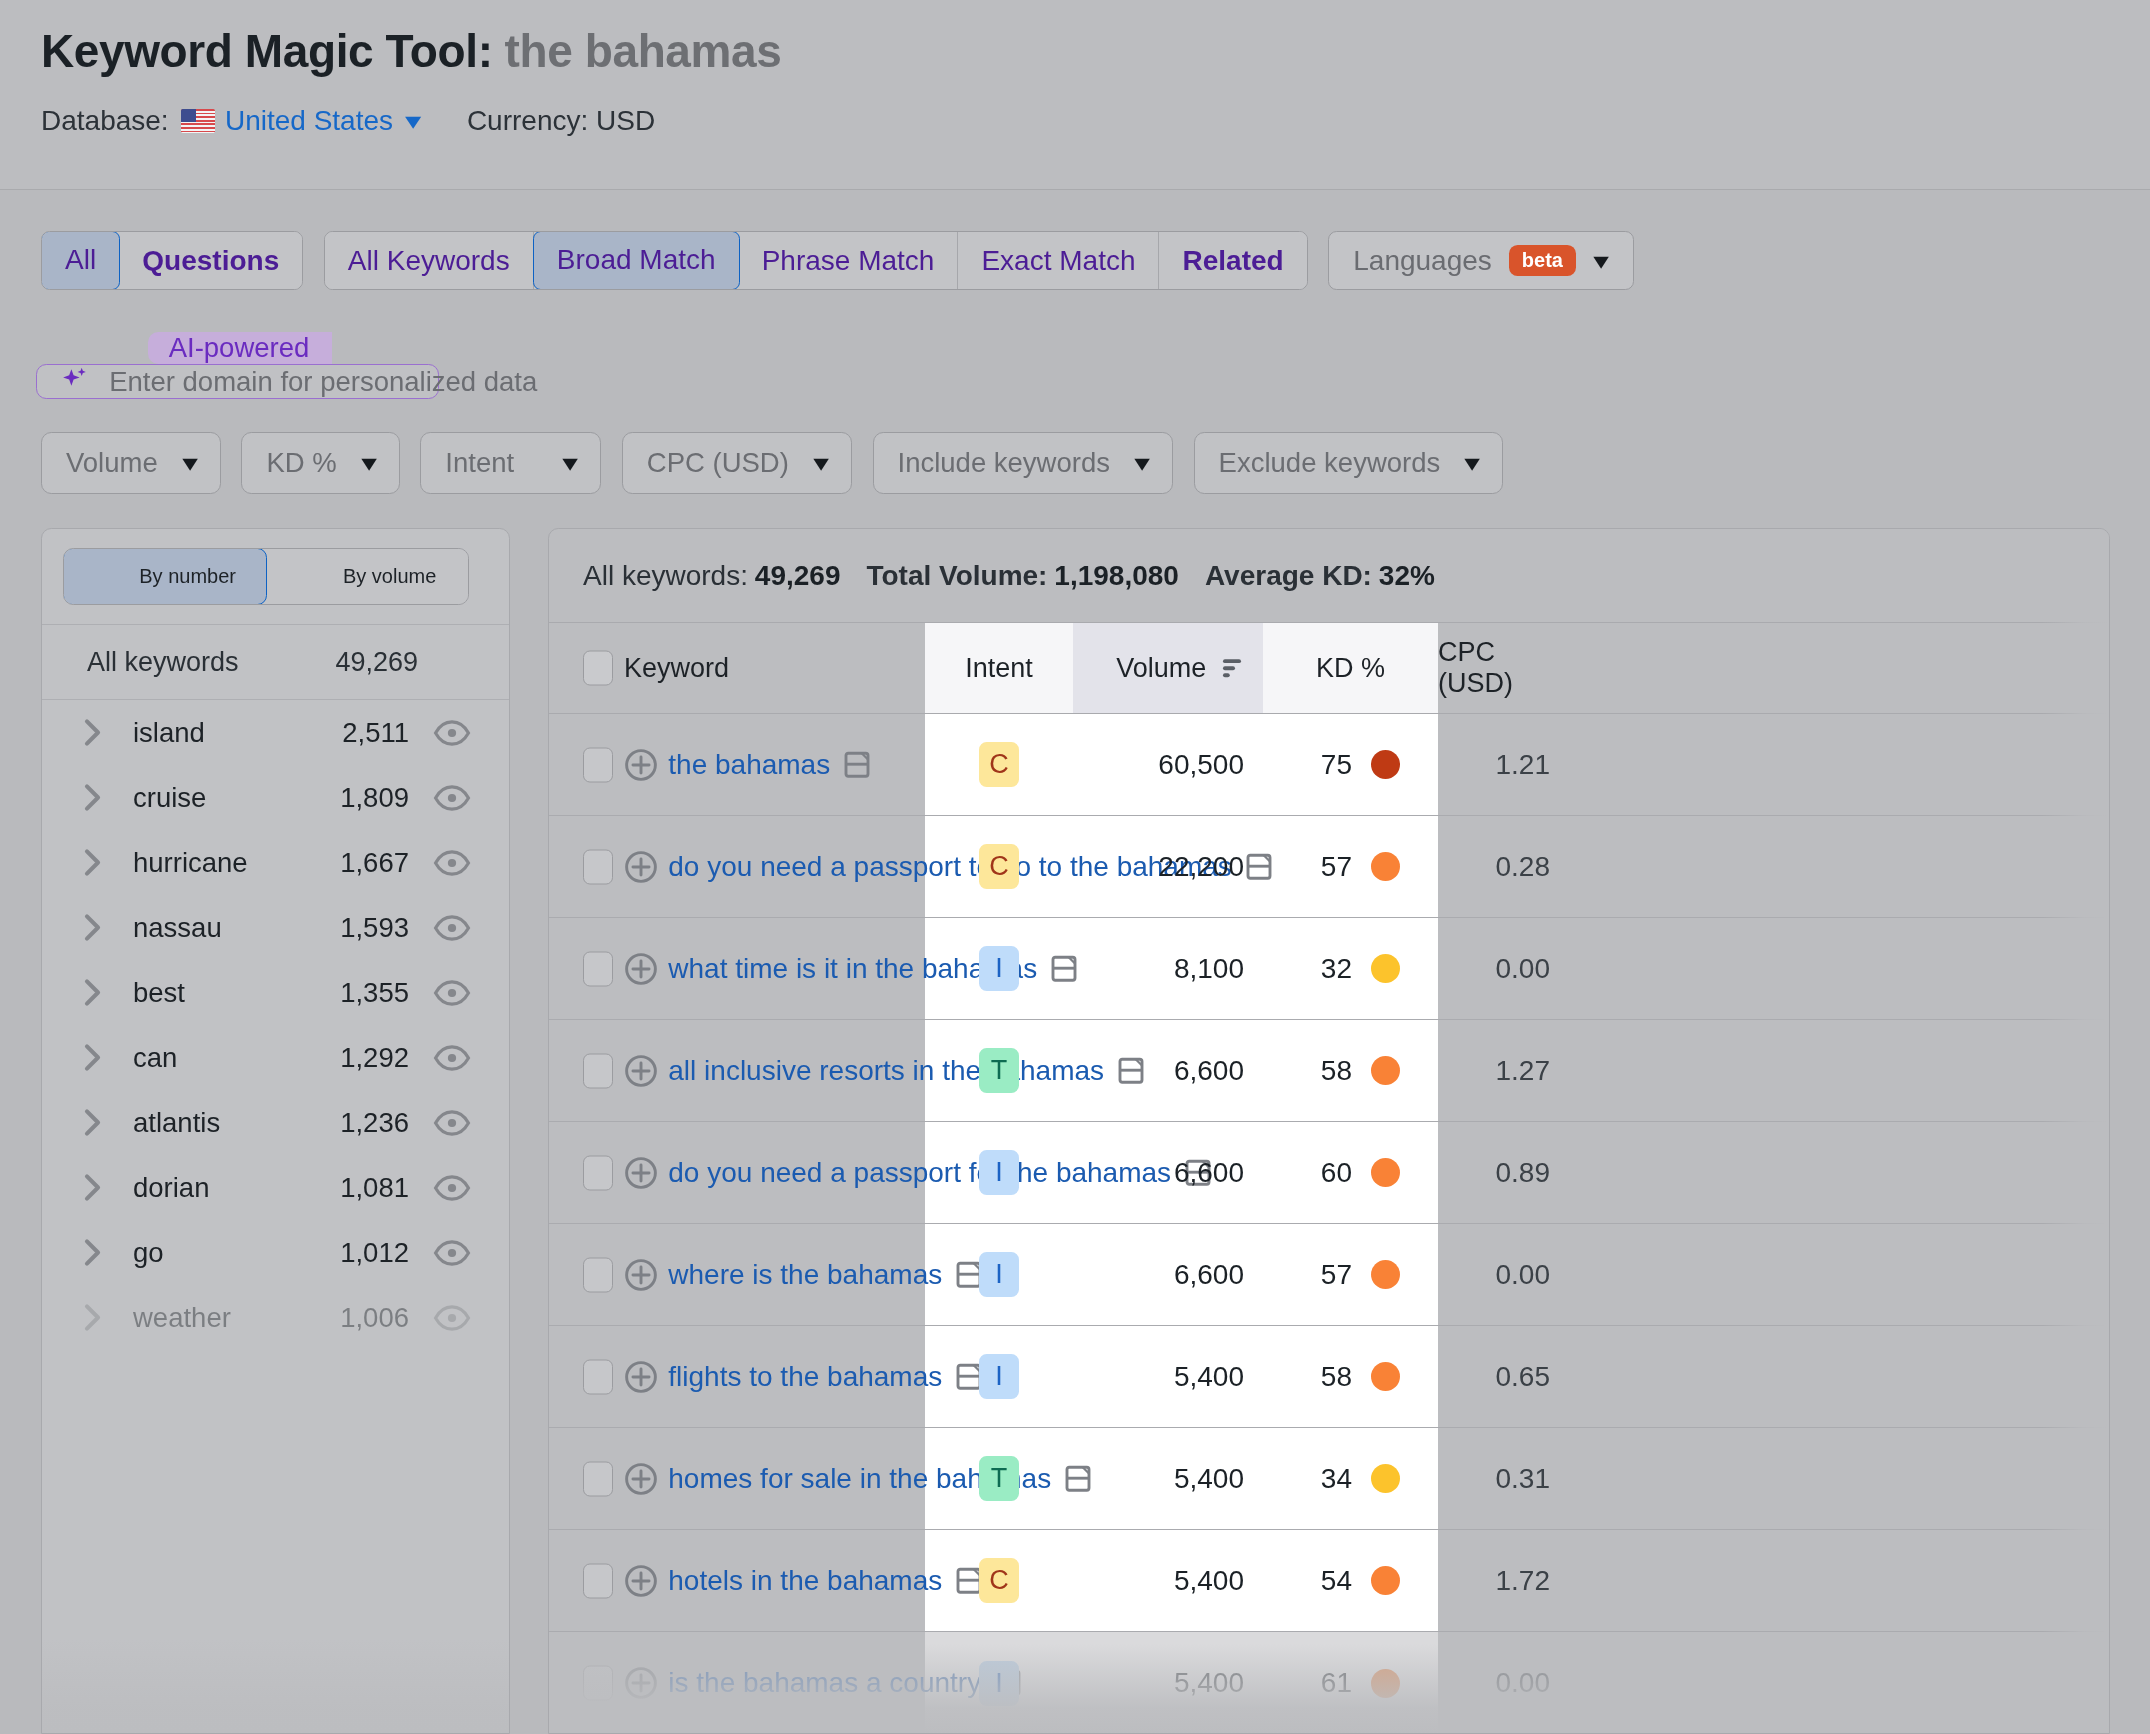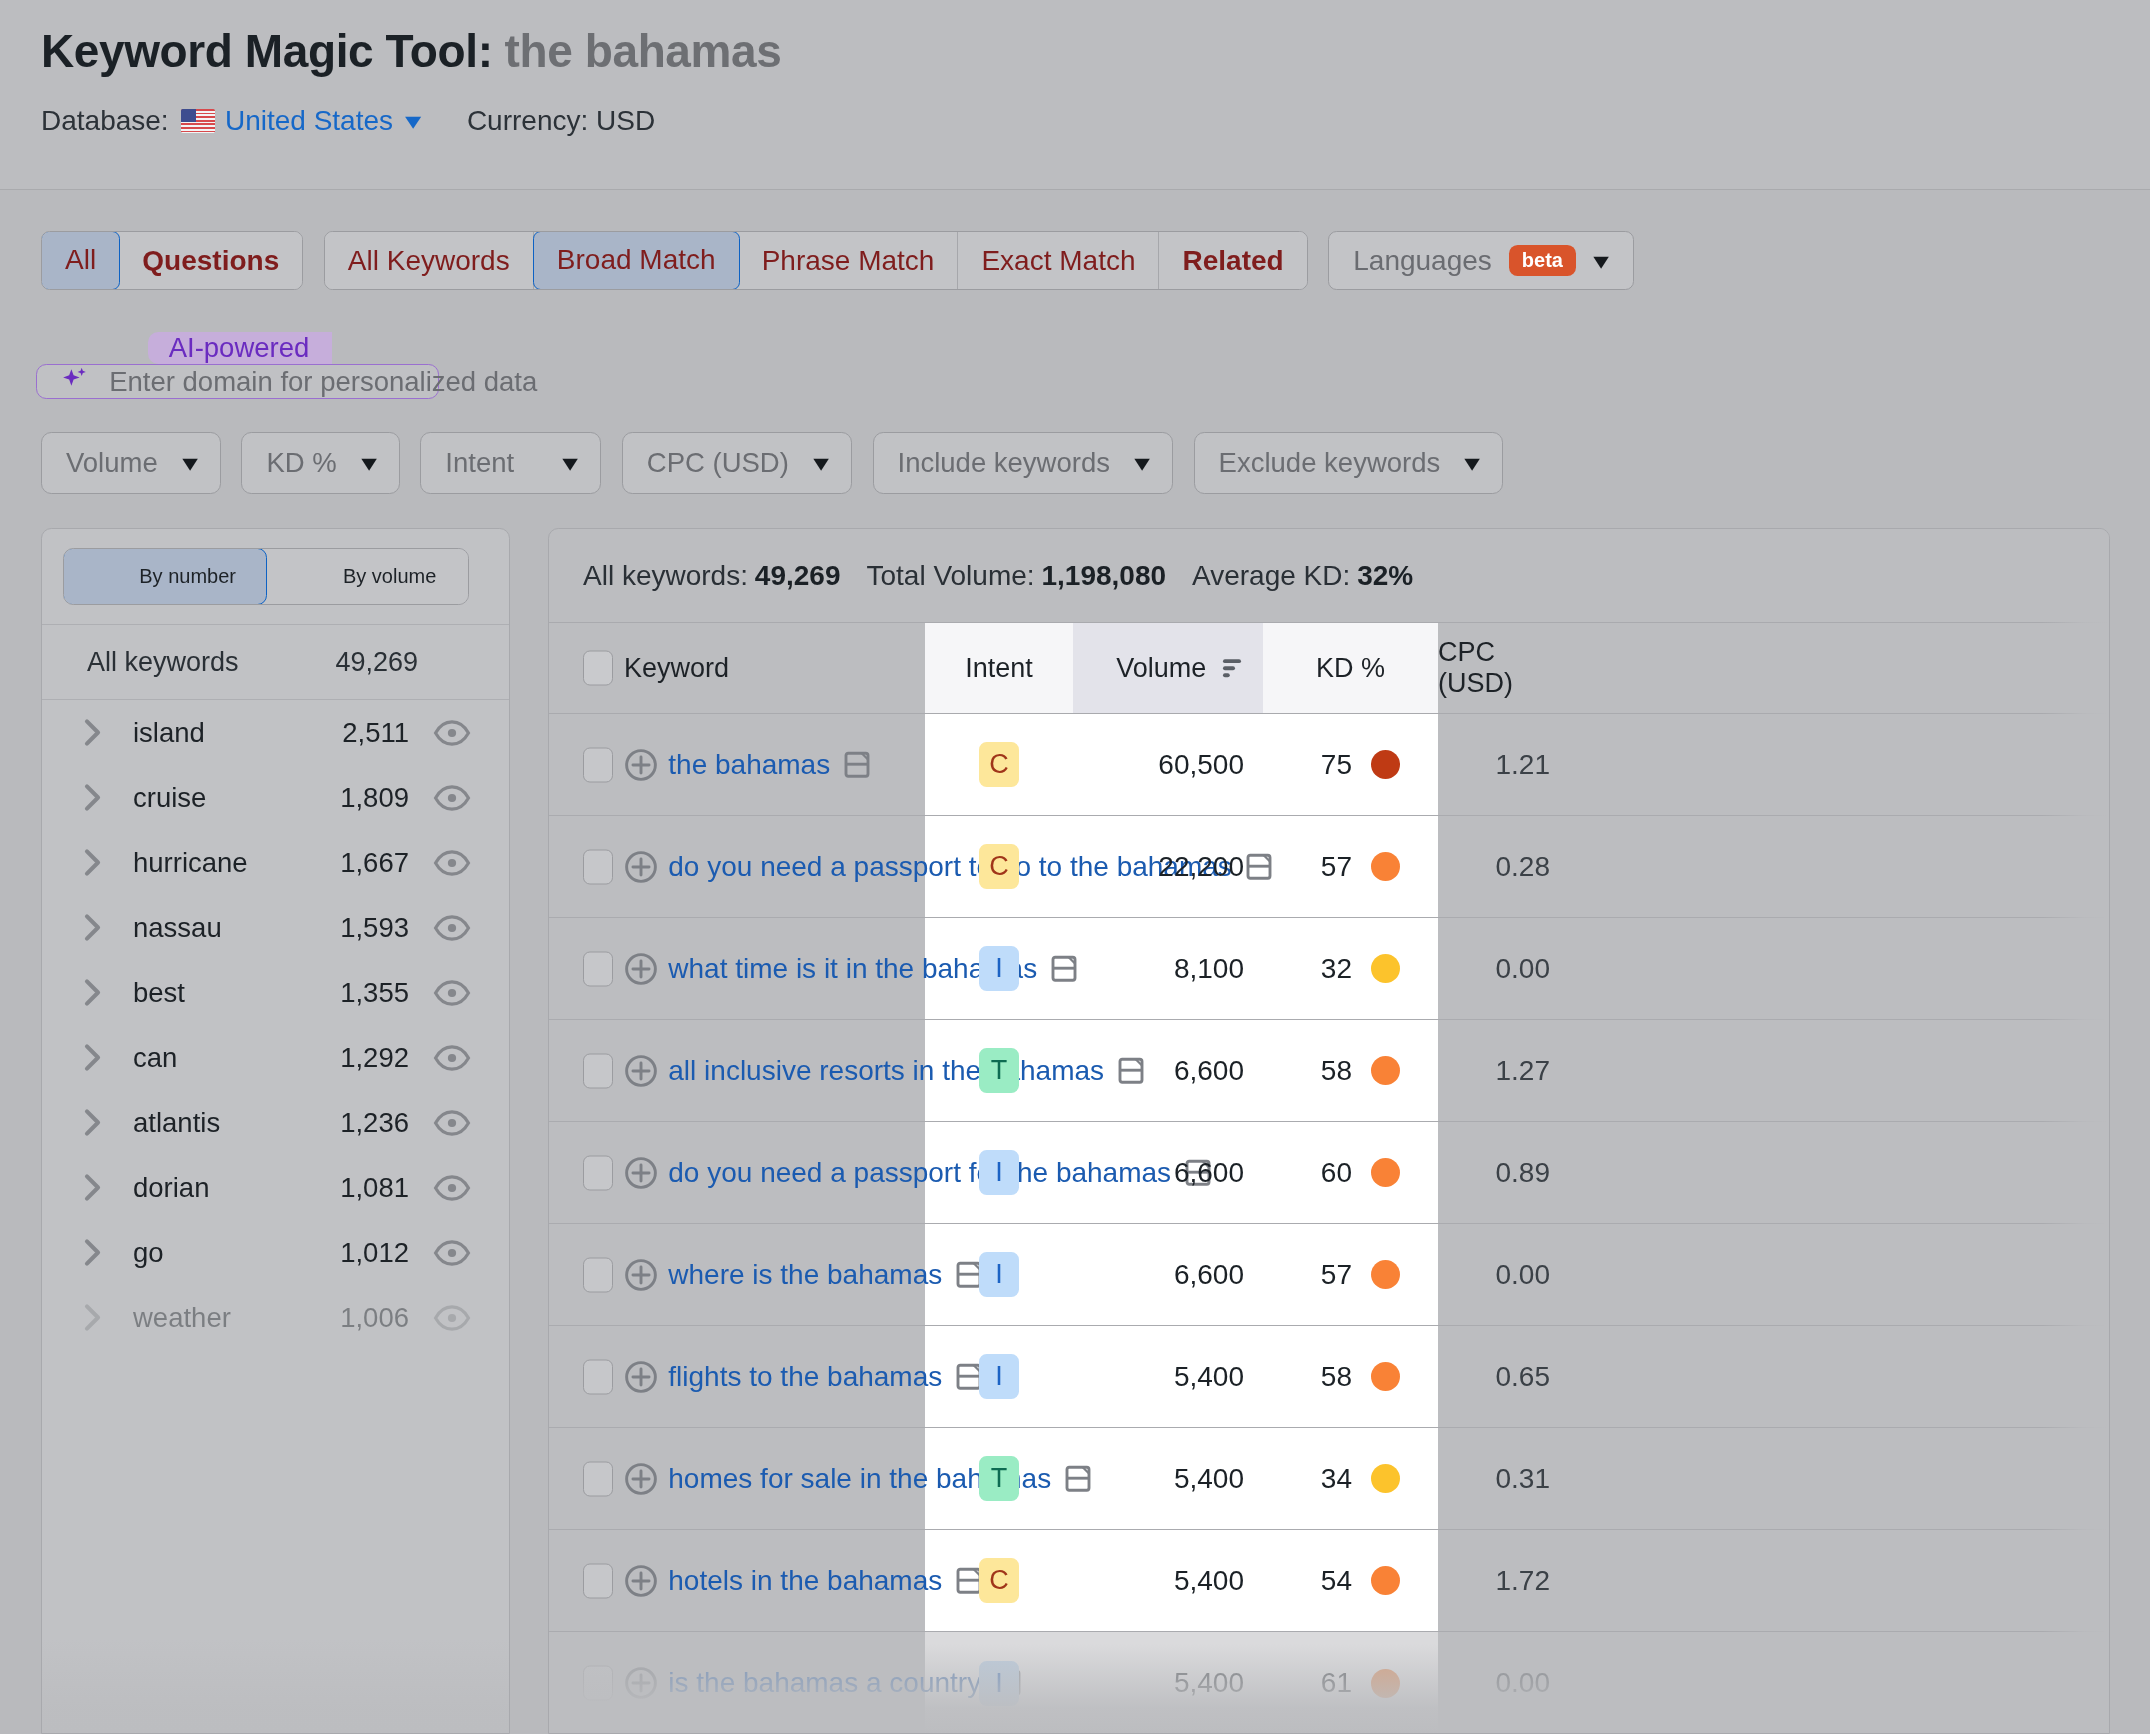--- a/index.html
+++ b/index.html
@@ -92,21 +92,21 @@
     overflow: hidden;
     background: #c3c4c7;
     height: 59px;
     box-sizing: border-box;
   }
   .pill-group + .pill-group { margin-left: 20.6px; }
   .pill {
     display: flex; align-items: center; justify-content: center;
     padding: 15px 23px;
     font-size: 28px;
-    color: #7f1d1d;
+    color: #4c1d95;
     background: #c3c4c7;
     border-right: 0.9px solid #a6a7ab;
     box-sizing: border-box;
     height: 100%;
     white-space: nowrap;
     cursor: pointer;
   }
   .pill:last-child { border-right: none; font-weight: bold; }
   .pill.active {
     background: #a9b5c8;
@@ -305,21 +305,21 @@
     position: absolute; left: 0; top: 0;
     height: 93px; width: 100%;
     display: flex; align-items: center;
     padding-left: 34px;
     font-size: 28px;
     color: #2a3036;
     box-sizing: border-box;
     white-space: nowrap;
   }
   .summary b { font-weight: bold; color: #1b2126; margin-left: 6.9px; }
-  .summary .sp { margin-left: 26px; }
+  .summary .sp { margin-left: 26px; font-weight: bold; }
 
   .thead {
     position: absolute; left: 0; top: 93px;
     width: 100%; height: 92px;
     border-top: 0.9px solid #a9aaae;
     border-bottom: 0.9px solid #a9aaae;
     box-sizing: border-box;
   }
   .tbody { position: absolute; left: 0; top: 185px; width: 100%; }
 

